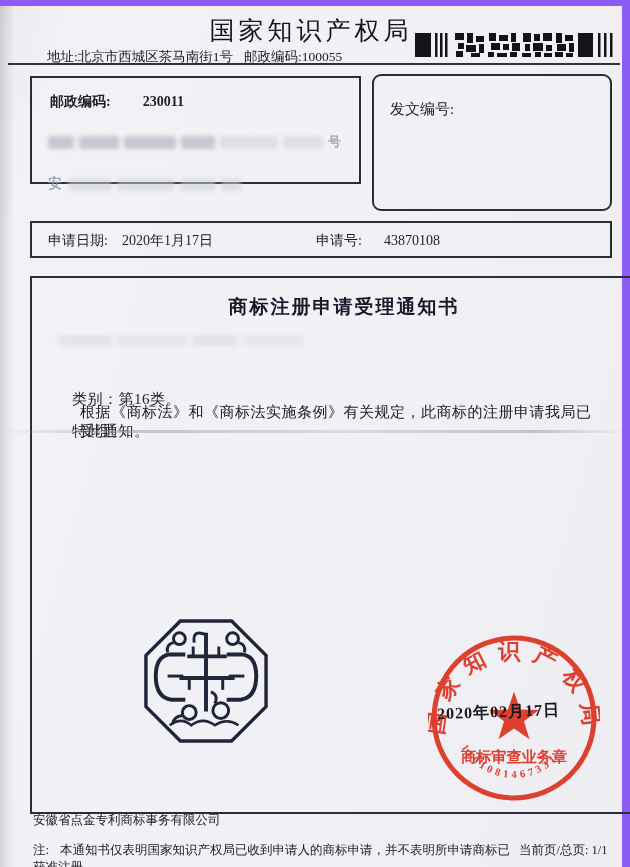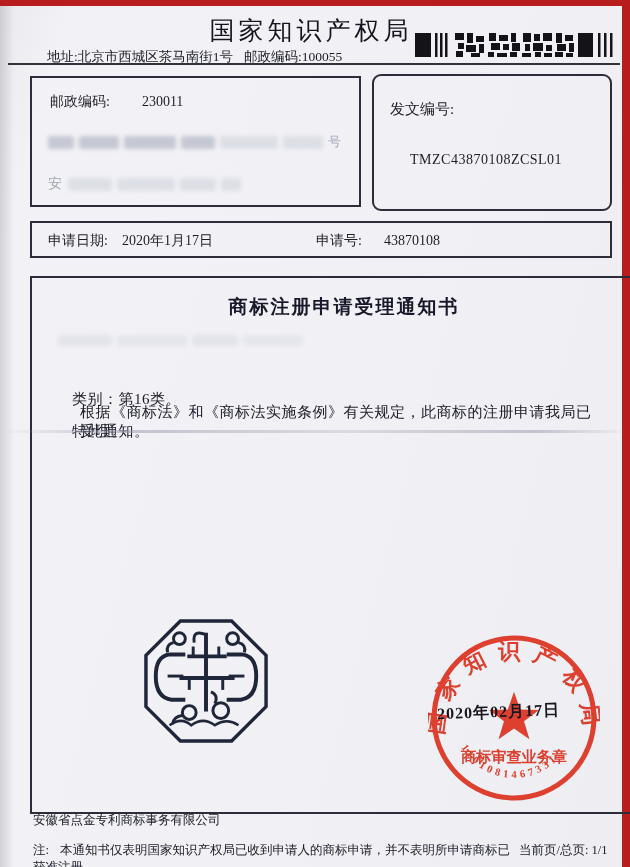--- a/index.html
+++ b/index.html
@@ -1,18 +1,18 @@
 <!DOCTYPE html>
 <html><head>
 <meta charset="utf-8">
 <style>
   * { margin:0; padding:0; box-sizing:border-box; }
   html,body { width:630px; height:867px; }
   body { font-family:"Liberation Serif","DejaVu Serif",serif; background:#a9a9ad; overflow:hidden; }
-  .scan { position:relative; width:630px; height:867px; background:#b91c1c; }
+  .scan { position:relative; width:630px; height:867px; background:#8b5cf6; }
   .paper { position:absolute; left:0; top:6px; width:622px; height:861px;
            background:linear-gradient(105deg,#e9e9ee 0%,#f2f2f6 8%,#f0f0f5 55%,#ededf2 100%); }
   .paper-left-shade { position:absolute; left:0; top:0; width:14px; height:100%;
            background:linear-gradient(to right, rgba(150,150,158,.35), rgba(150,150,158,0)); }
   .txt { color:#1d1d28; }
   .abs { position:absolute; }
 
   .org-title { width:100%; text-align:center; top:8px; font-size:25px; letter-spacing:4px; color:#14141e; }
   .addr-row { top:42px; font-size:13.5px; }
   .hline { left:8px; top:57px; width:612px; height:2px; background:#32323e; }
@@ -88,36 +88,35 @@
           <rect x="151" y="22" width="7" height="4"></rect>
         <rect x="163" y="2" width="15" height="24"></rect>
         <rect x="183" y="2" width="2.5" height="24"></rect>
           <rect x="189" y="2" width="2.5" height="24"></rect>
           <rect x="195" y="2" width="2.5" height="24"></rect>
       </g>
     </svg>
 
     <div class="abs hline"></div>
 
-    <div class="box" style="left:30px; top:70px; width:331px; height:131px;">
+    <div class="box" style="left:30px; top:70px; width:331px; height:108px;font-weight:bold;">
       <div class="abs" style="left:18px; top:14px;">
         <span class="lbl txt">邮政编码:</span>
         <span class="val txt" style="margin-left:28px;">230011</span>
       </div>
       <div class="abs" style="left:16px; top:54px; width:300px;">
         <span class="redact" style="width:26px;"></span><span class="redact" style="width:40px;"></span><span class="redact" style="width:52px;"></span><span class="redact" style="width:34px;"></span><span class="redact lt" style="width:58px;"></span><span class="redact lt" style="width:40px;"></span><span class="faint" style="font-size:13px;">号</span>
       </div>
       <div class="abs" style="left:16px; top:96px; width:300px;">
         <span class="faint" style="font-size:14px; margin-right:6px;">安</span><span class="redact lt" style="width:44px;"></span><span class="redact lt" style="width:58px;"></span><span class="redact lt" style="width:36px;"></span><span class="redact lt" style="width:20px;"></span>
       </div>
     </div>
 
     <div class="box" style="left:372px; top:68px; width:240px; height:137px;border-radius:9px;">
       <div class="abs lbl txt" style="left:16px; top:24px; font-size:15px;">发文编号:</div>
-      <div class="abs val txt" style="left:36px; top:76px; letter-spacing:.5px;">TMZC43870108ZCSL01</div>
     </div>
 
     <div class="box" style="left:30px; top:215px; width:582px; height:37px;">
       <div class="abs" style="left:16px; top:8px;">
         <span class="lbl txt">申请日期:</span>
         <span class="val txt" style="margin-left:10px;">2020年1月17日</span>
       </div>
       <div class="abs" style="left:284px; top:8px;">
         <span class="lbl txt">申请号:</span>
         <span class="val txt" style="margin-left:18px;">43870108</span>

